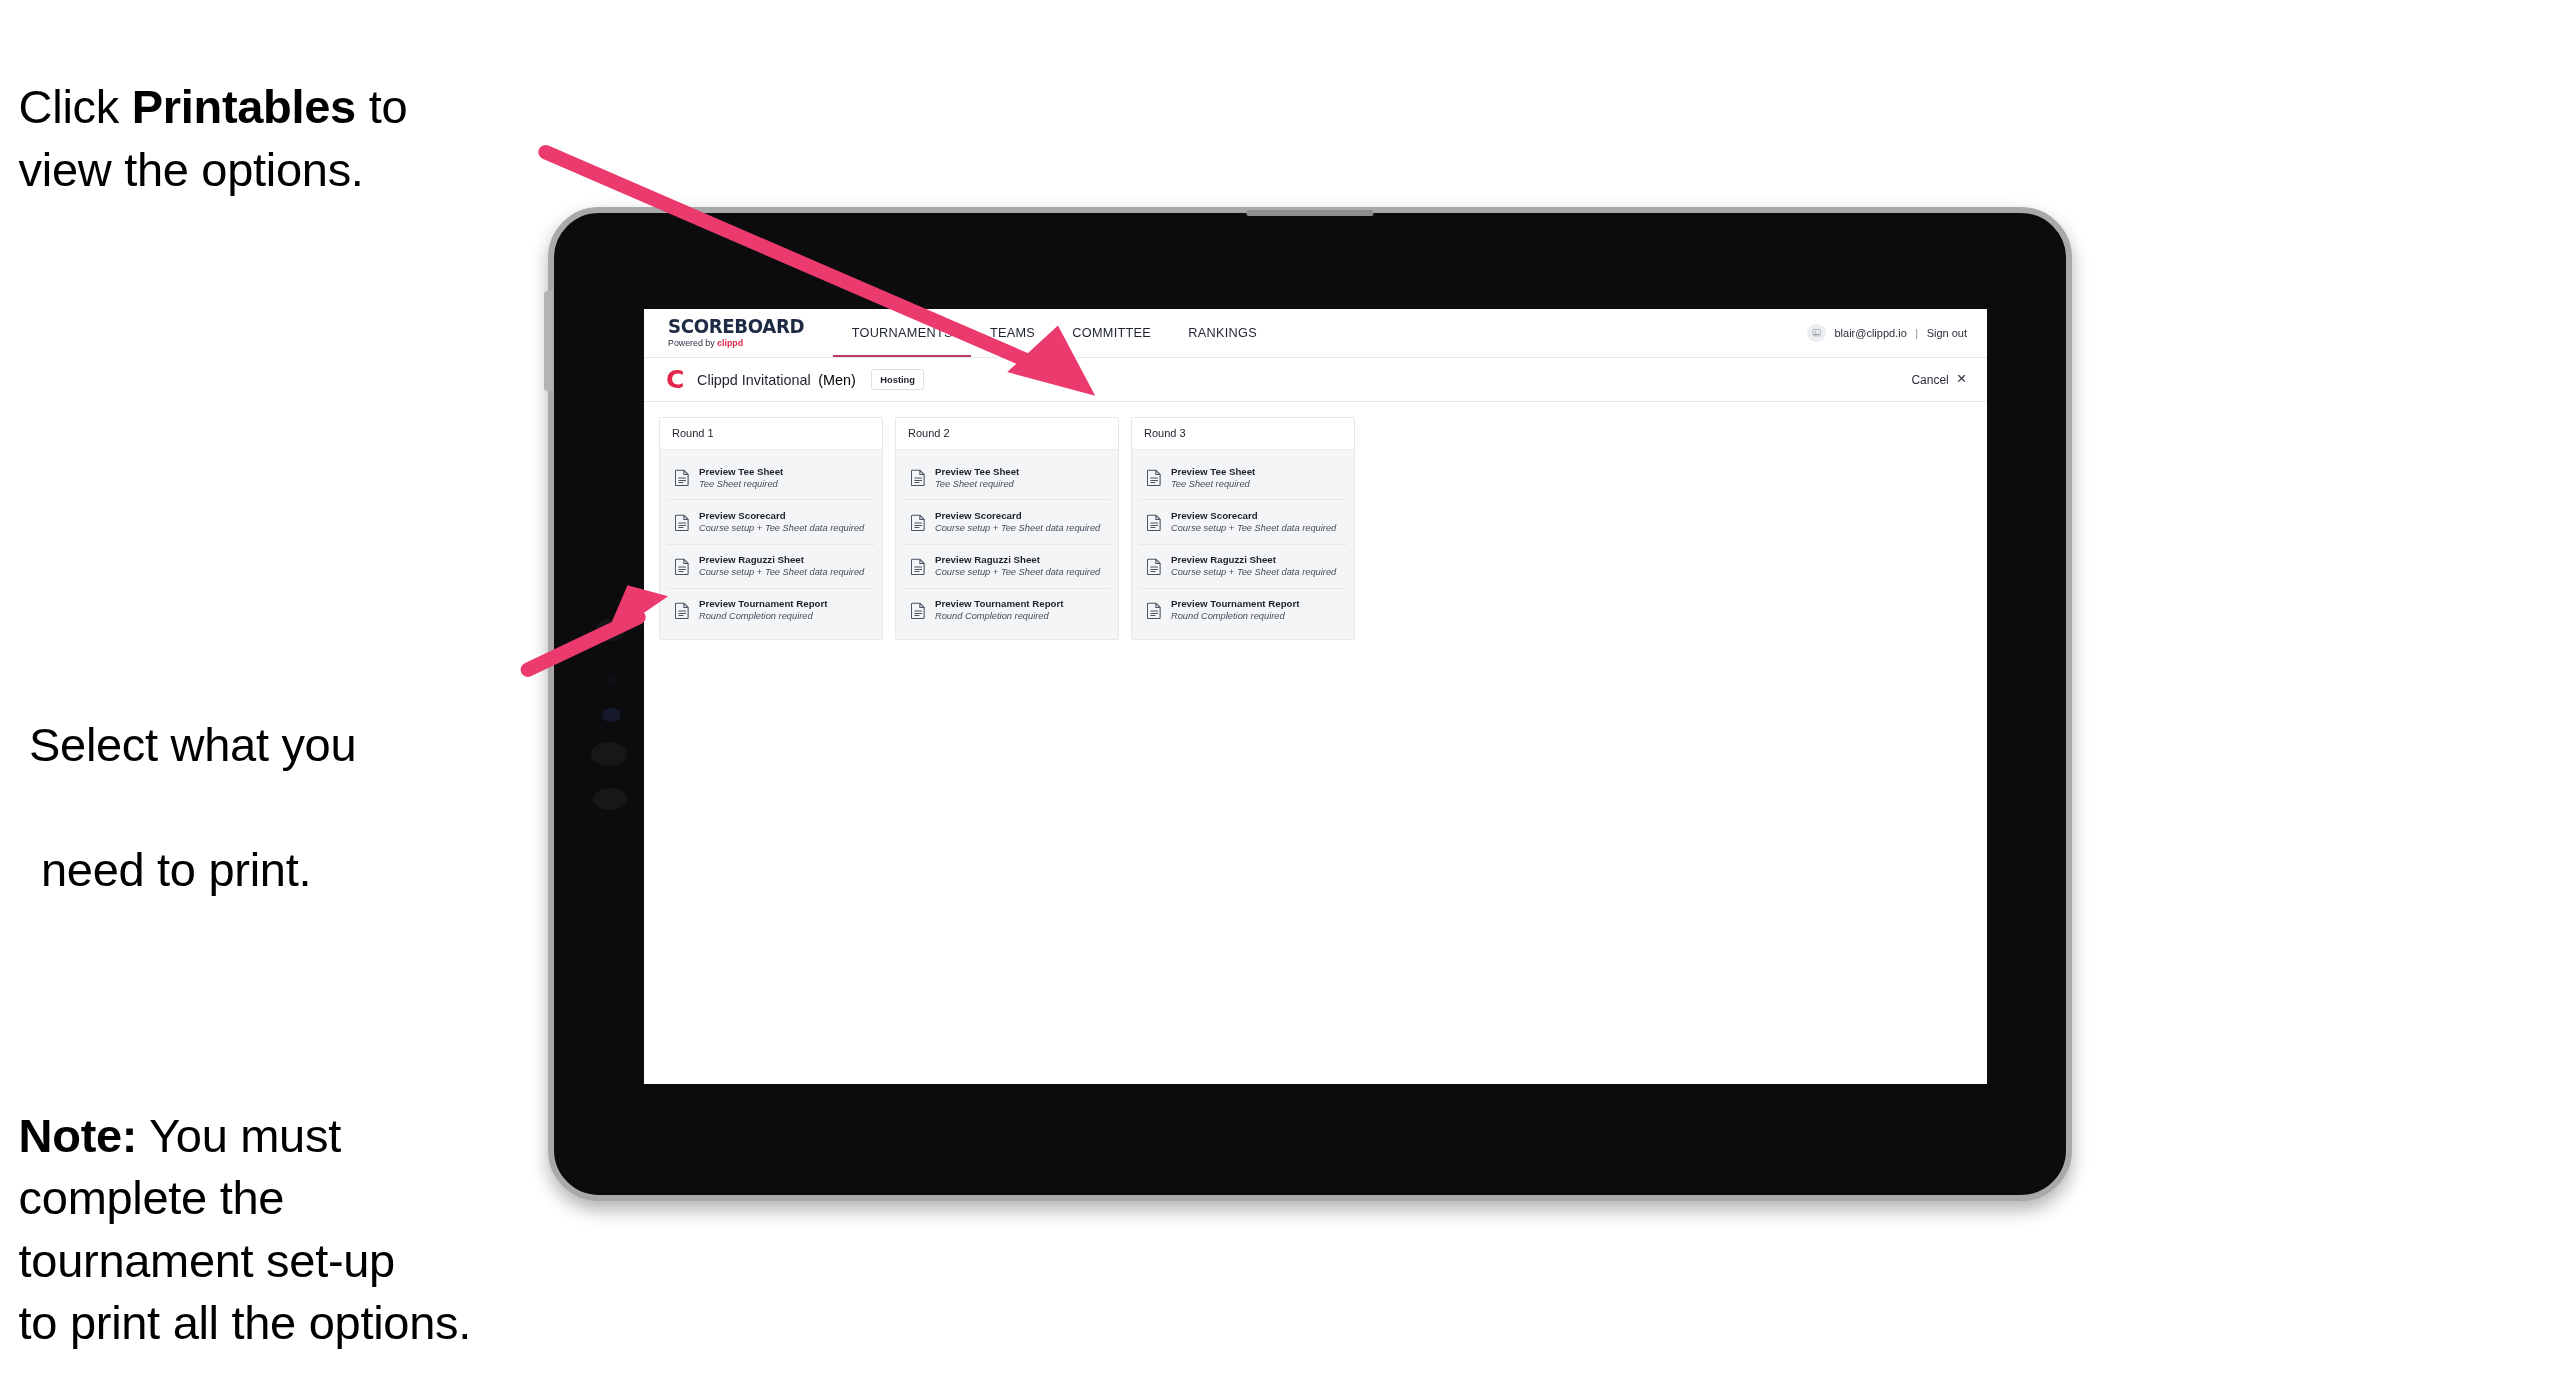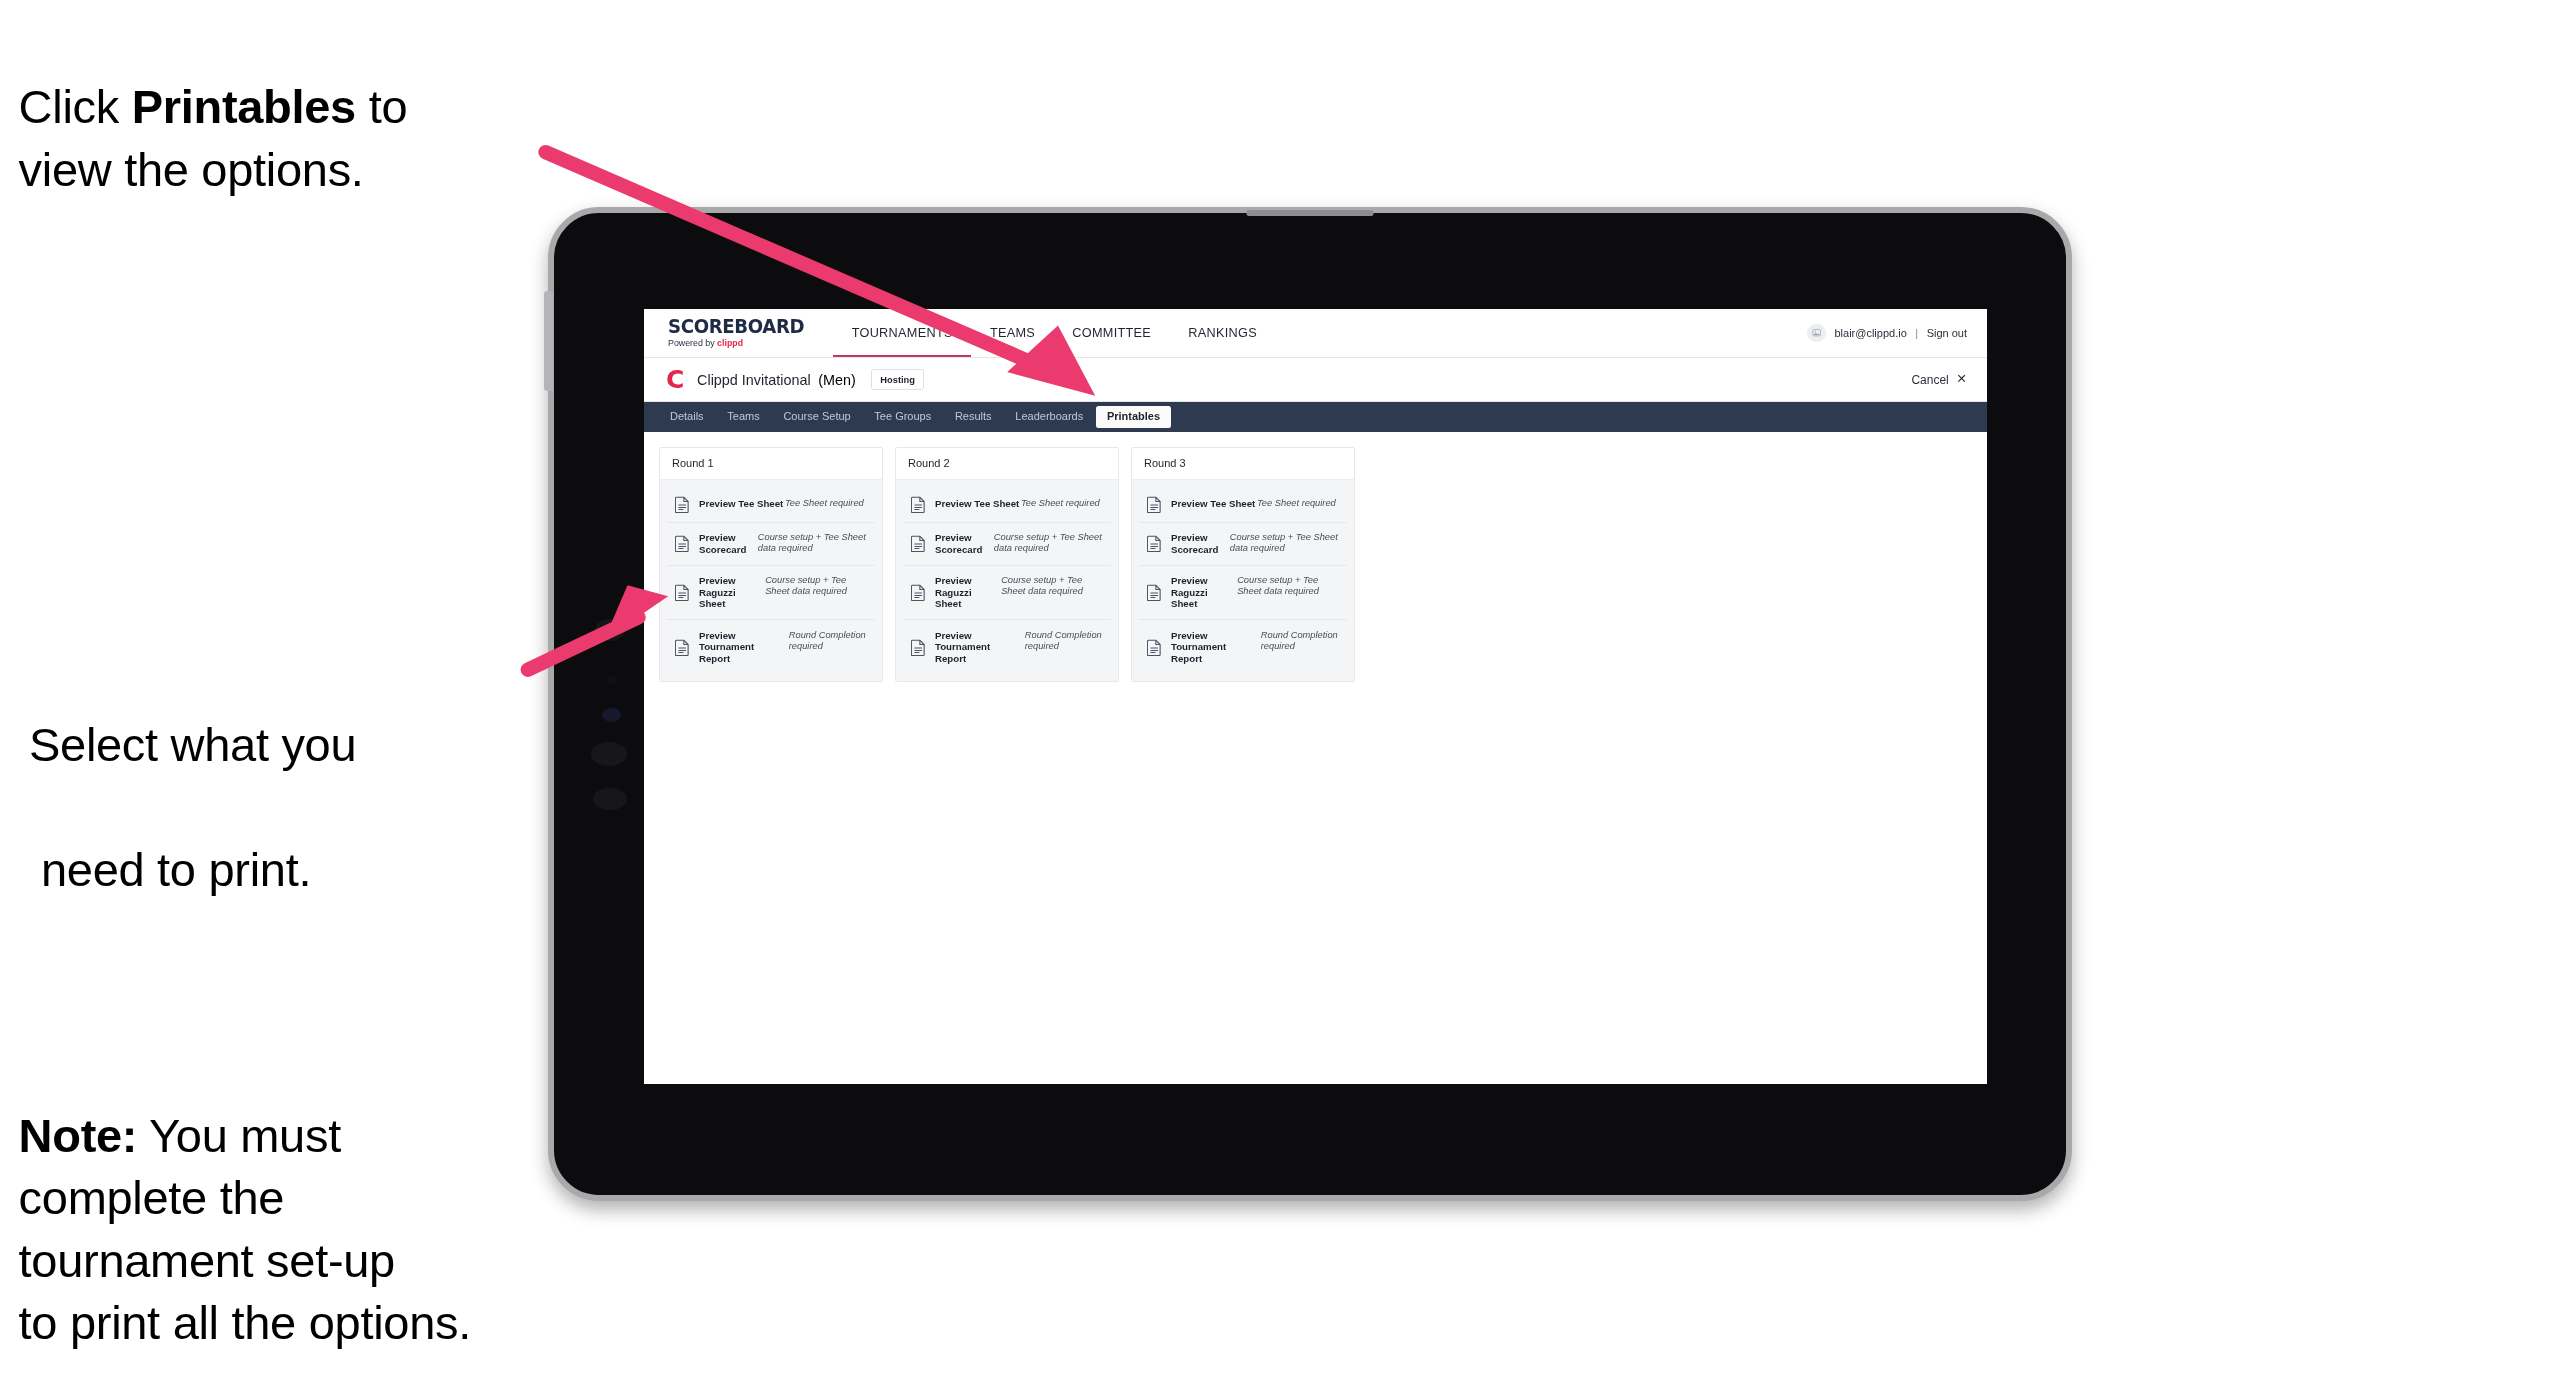--- a/index.html
+++ b/index.html
@@ -169,21 +169,21 @@
   }
   .round-body { padding: 6.8px; background: #f4f5f7; }
   .print-item {
     display: flex; align-items: center; gap: 9.3px;
     padding: 9.3px 8.5px; background: #f4f5f7;
     border-bottom: 0.8px solid #e6e8ec; cursor: pointer;
   }
   .print-item:last-child { border-bottom: none; }
   .doc-icon { flex: 0 0 auto; width: 14.4px; height: 17px; color: #4b5463; }
   .doc-icon svg { display: block; width: 14.4px; height: 17px; }
-  .print-texts { display: flex; flex-direction: row; gap: 1.7px; min-width: 0; }
+  .print-texts { display: flex; flex-direction: column; gap: 1.7px; min-width: 0; }
   .print-title { font-size: 9.7px; font-weight: 700; color: #1d222c; line-height: 1.2; }
   .print-sub { font-size: 9.3px; font-style: italic; color: #474e5b; line-height: 1.2; }
 </style>
 </head>
 <body>
 
 <div class="stage">
 
   <div class="anno" id="anno-click">
     <span>Click </span><b>Printables</b><span> to
@@ -256,29 +256,20 @@
         </div>
         <span class="tour-name">Clippd Invitational</span>
         <span class="tour-gender">(Men)</span>
         <span class="hosting-badge">Hosting</span>
         <div class="tourbar-right">
           <span class="cancel-text">Cancel</span>
           <span class="cancel-x">✕</span>
         </div>
       </div>
 
-      <div class="subnav">
-        <div class="subnav-item"><span>Details</span></div>
-        <div class="subnav-item"><span>Teams</span></div>
-        <div class="subnav-item"><span>Course Setup</span></div>
-        <div class="subnav-item"><span>Tee Groups</span></div>
-        <div class="subnav-item"><span>Results</span></div>
-        <div class="subnav-item"><span>Leaderboards</span></div>
-        <div class="subnav-item active"><span>Printables</span></div>
-      </div>
 
       <div class="content">
 
         <div class="round-col">
           <div class="round-head">Round 1</div>
           <div class="round-body">
             <div class="print-item">
               <span class="doc-icon">
                   <svg viewBox="0 0 17 20">
                     <path d="M1.5 1.5h9l5 5v12a1 1 0 0 1-1 1h-13a1 1 0 0 1-1-1v-16a1 1 0 0 1 1-1z" fill="none" stroke="currentColor" stroke-width="1.3"></path>

